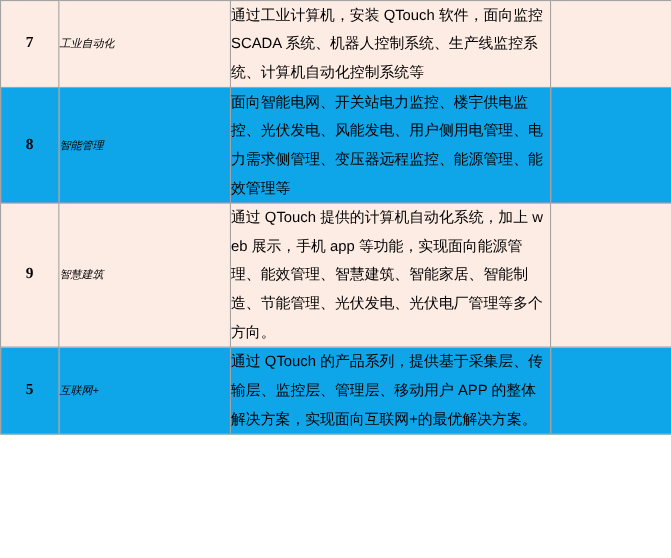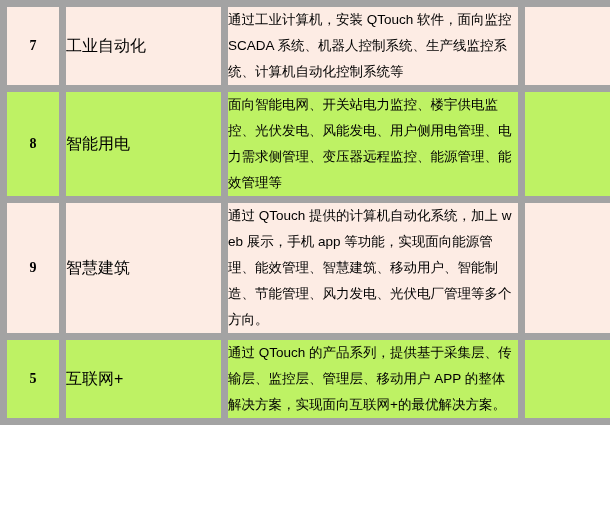--- a/index.html
+++ b/index.html
@@ -17,57 +17,58 @@
     width: 610px;
     height: 507px;
     box-sizing: border-box;
   }
   table.spec-table {
     border-collapse: collapse;
     width: 610px;
     table-layout: fixed;
   }
   table.spec-table td {
-    border: 7px solid #a3a3a3;
+    border: 1px solid #a3a3a3;
     vertical-align: middle;
     padding: 0;
   }
   td.col-index {
     width: 52px;
     text-align: center;
     font-size: 14px;
     font-weight: bold;
     color: #000000;
     font-family: "Liberation Serif", serif;
   }
   td.col-name {
     width: 155px;
     text-align: left;
-    font-size: 16px;
+    font-size: 10px;
     color: #000000;
     padding-left: 14px;
     font-family: "Liberation Sans", sans-serif;
+    font-style: italic;
   }
   td.col-desc {
     width: 290px;
     text-align: left;
     font-size: 13.5px;
     color: #000000;
     line-height: 26px;
     padding: 8px 12px 8px 12px;
     font-family: "Liberation Sans", sans-serif;
   }
   td.col-extra {
     width: 110px;
   }
   tr.row-shaded td {
     background: #fdece4;
   }
   tr.row-plain td {
-    background: #bef264;
+    background: #0ea5e9;
   }
   .desc-text {
     display: block;
     white-space: pre-wrap;
     word-break: break-all;
   }
 </style>
 </head>
 <body>
 
@@ -77,31 +78,31 @@
       <tr class="row-shaded">
         <td class="col-index">7</td>
         <td class="col-name">工业自动化</td>
         <td class="col-desc">
             <span class="desc-text">通过工业计算机，安装 QTouch 软件，面向监控 SCADA 系统、机器人控制系统、生产线监控系统、计算机自动化控制系统等</span>
           </td>
         <td class="col-extra"></td>
       </tr>
       <tr class="row-plain">
         <td class="col-index">8</td>
-        <td class="col-name">智能用电</td>
+        <td class="col-name">智能管理</td>
         <td class="col-desc">
             <span class="desc-text">面向智能电网、开关站电力监控、楼宇供电监控、光伏发电、风能发电、用户侧用电管理、电力需求侧管理、变压器远程监控、能源管理、能效管理等</span>
           </td>
         <td class="col-extra"></td>
       </tr>
       <tr class="row-shaded">
         <td class="col-index">9</td>
         <td class="col-name">智慧建筑</td>
         <td class="col-desc">
-            <span class="desc-text">通过 QTouch 提供的计算机自动化系统，加上 web 展示，手机 app 等功能，实现面向能源管理、能效管理、智慧建筑、移动用户、智能制造、节能管理、风力发电、光伏电厂管理等多个方向。</span>
+            <span class="desc-text">通过 QTouch 提供的计算机自动化系统，加上 web 展示，手机 app 等功能，实现面向能源管理、能效管理、智慧建筑、智能家居、智能制造、节能管理、光伏发电、光伏电厂管理等多个方向。</span>
           </td>
         <td class="col-extra"></td>
       </tr>
       <tr class="row-plain">
         <td class="col-index">5</td>
         <td class="col-name">互联网+</td>
         <td class="col-desc">
             <span class="desc-text">通过 QTouch 的产品系列，提供基于采集层、传输层、监控层、管理层、移动用户 APP 的整体解决方案，实现面向互联网+的最优解决方案。</span>
           </td>
         <td class="col-extra"></td>

